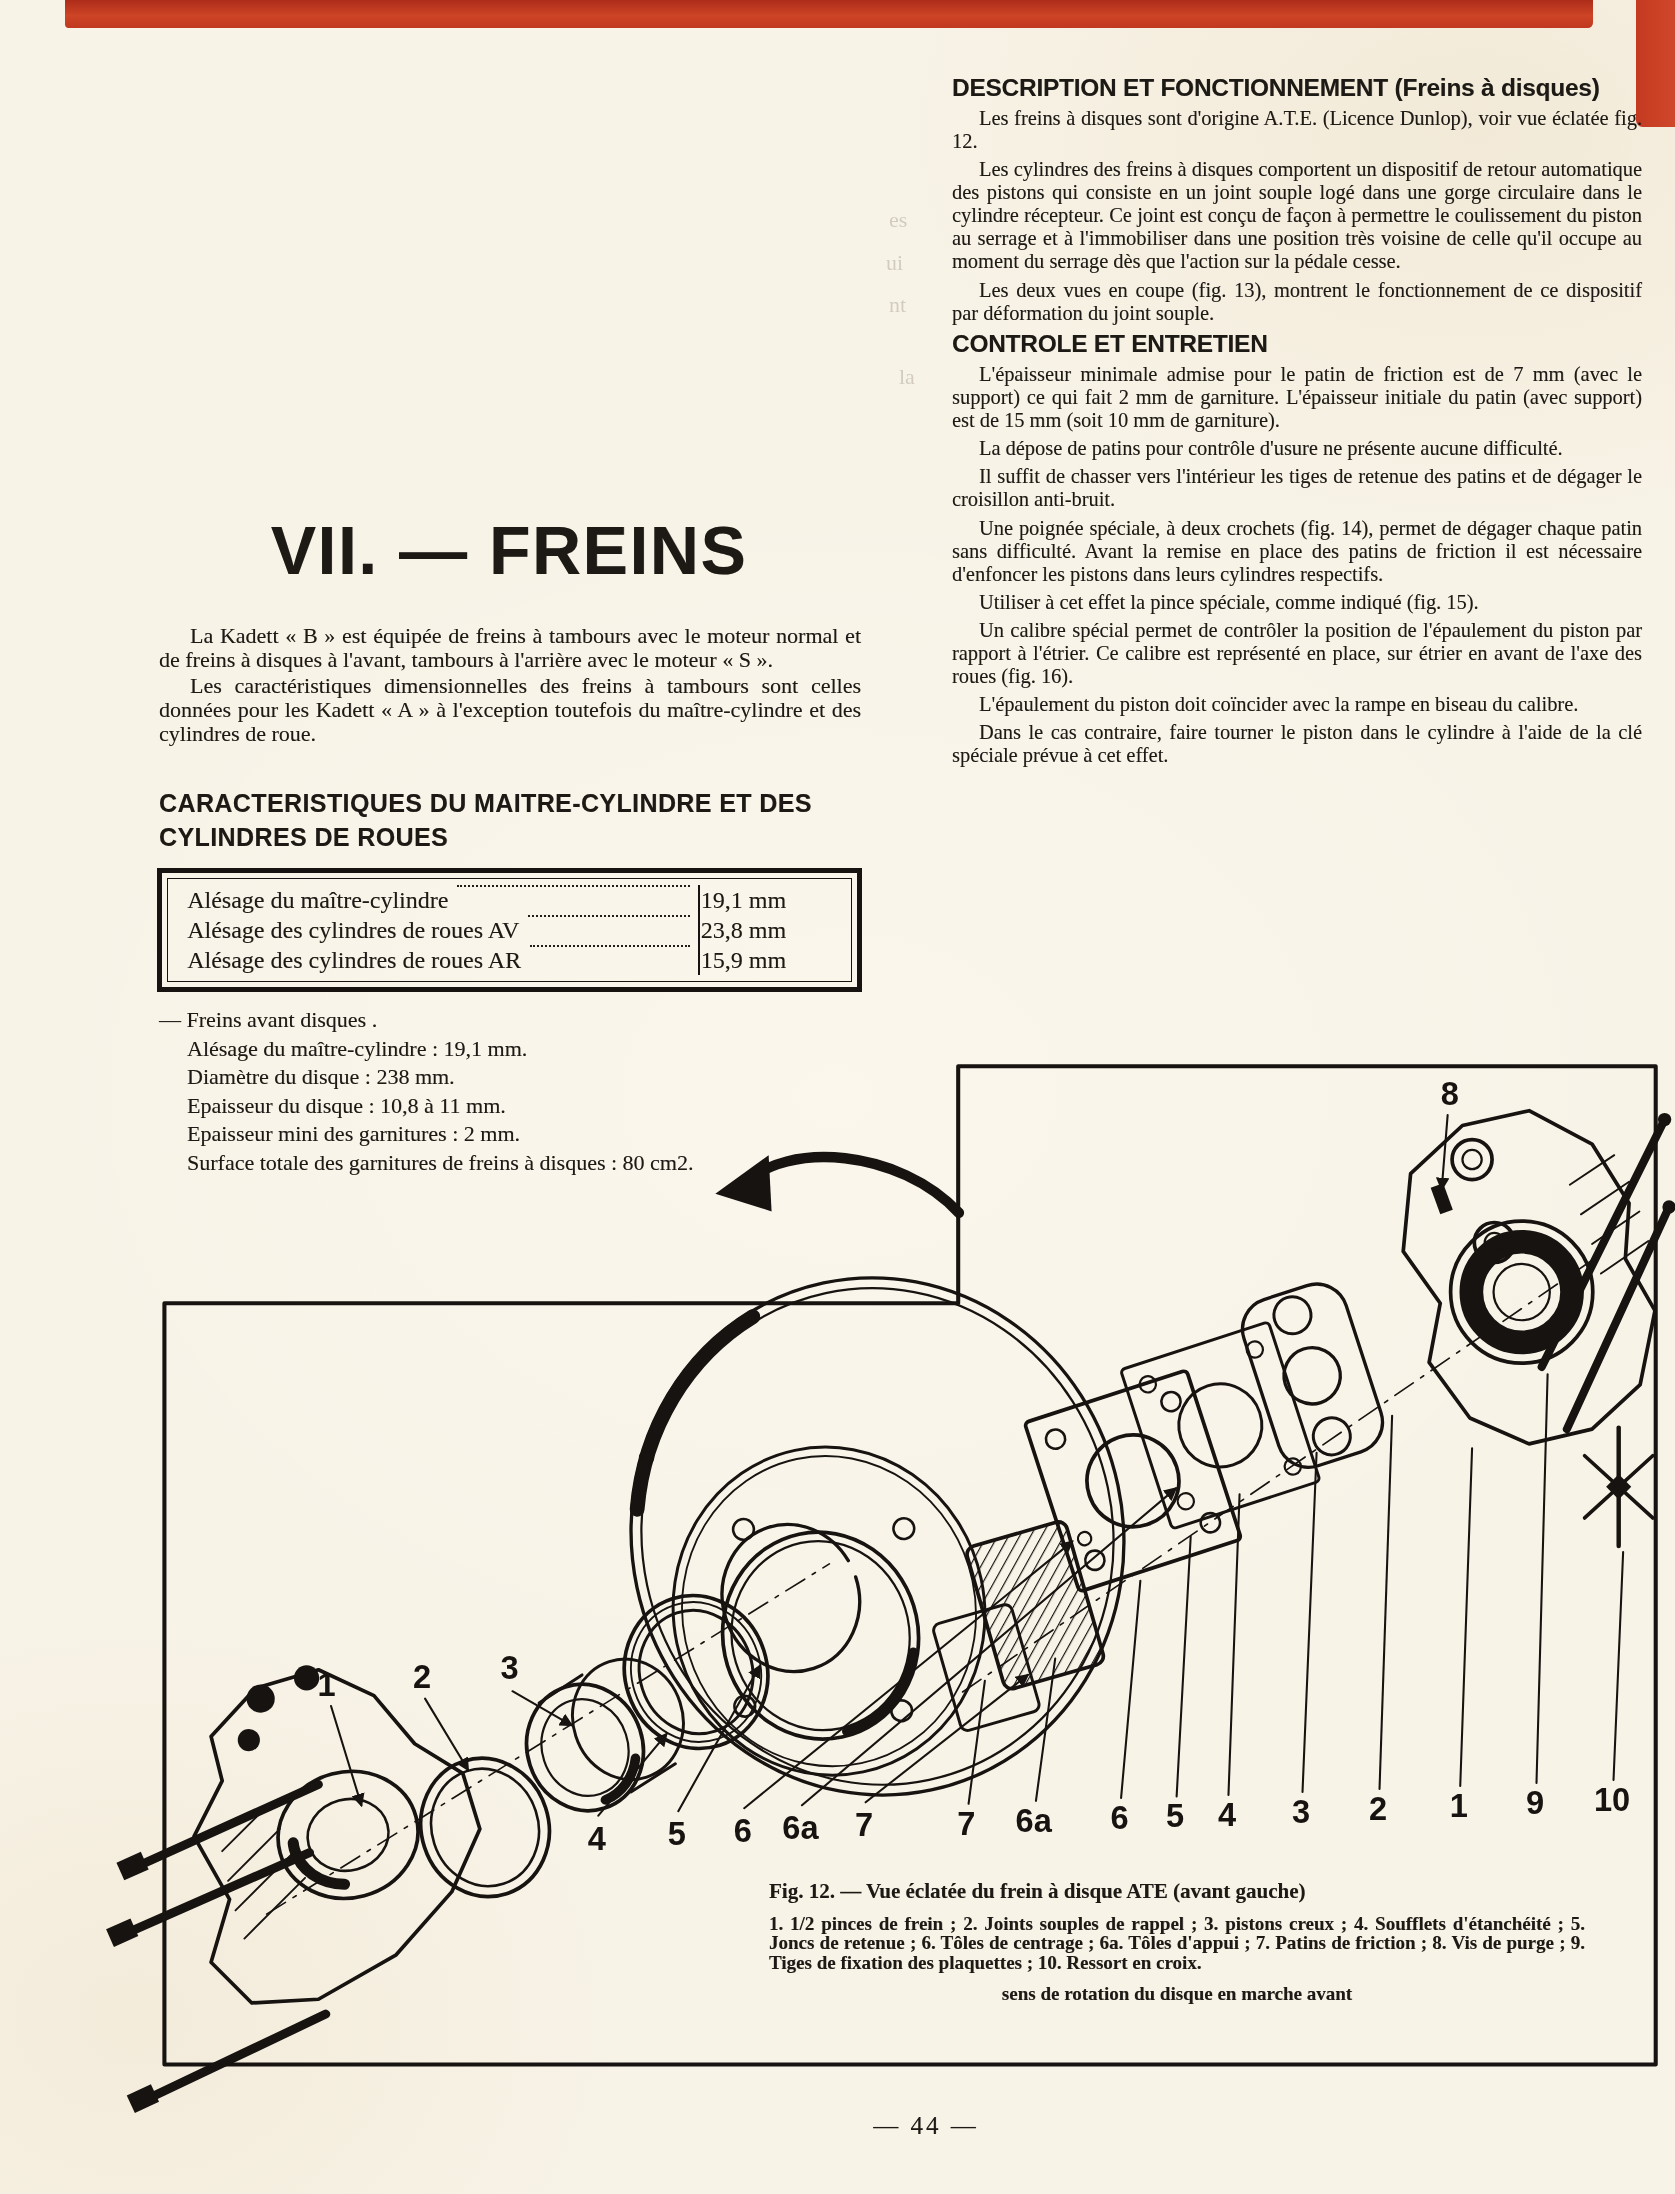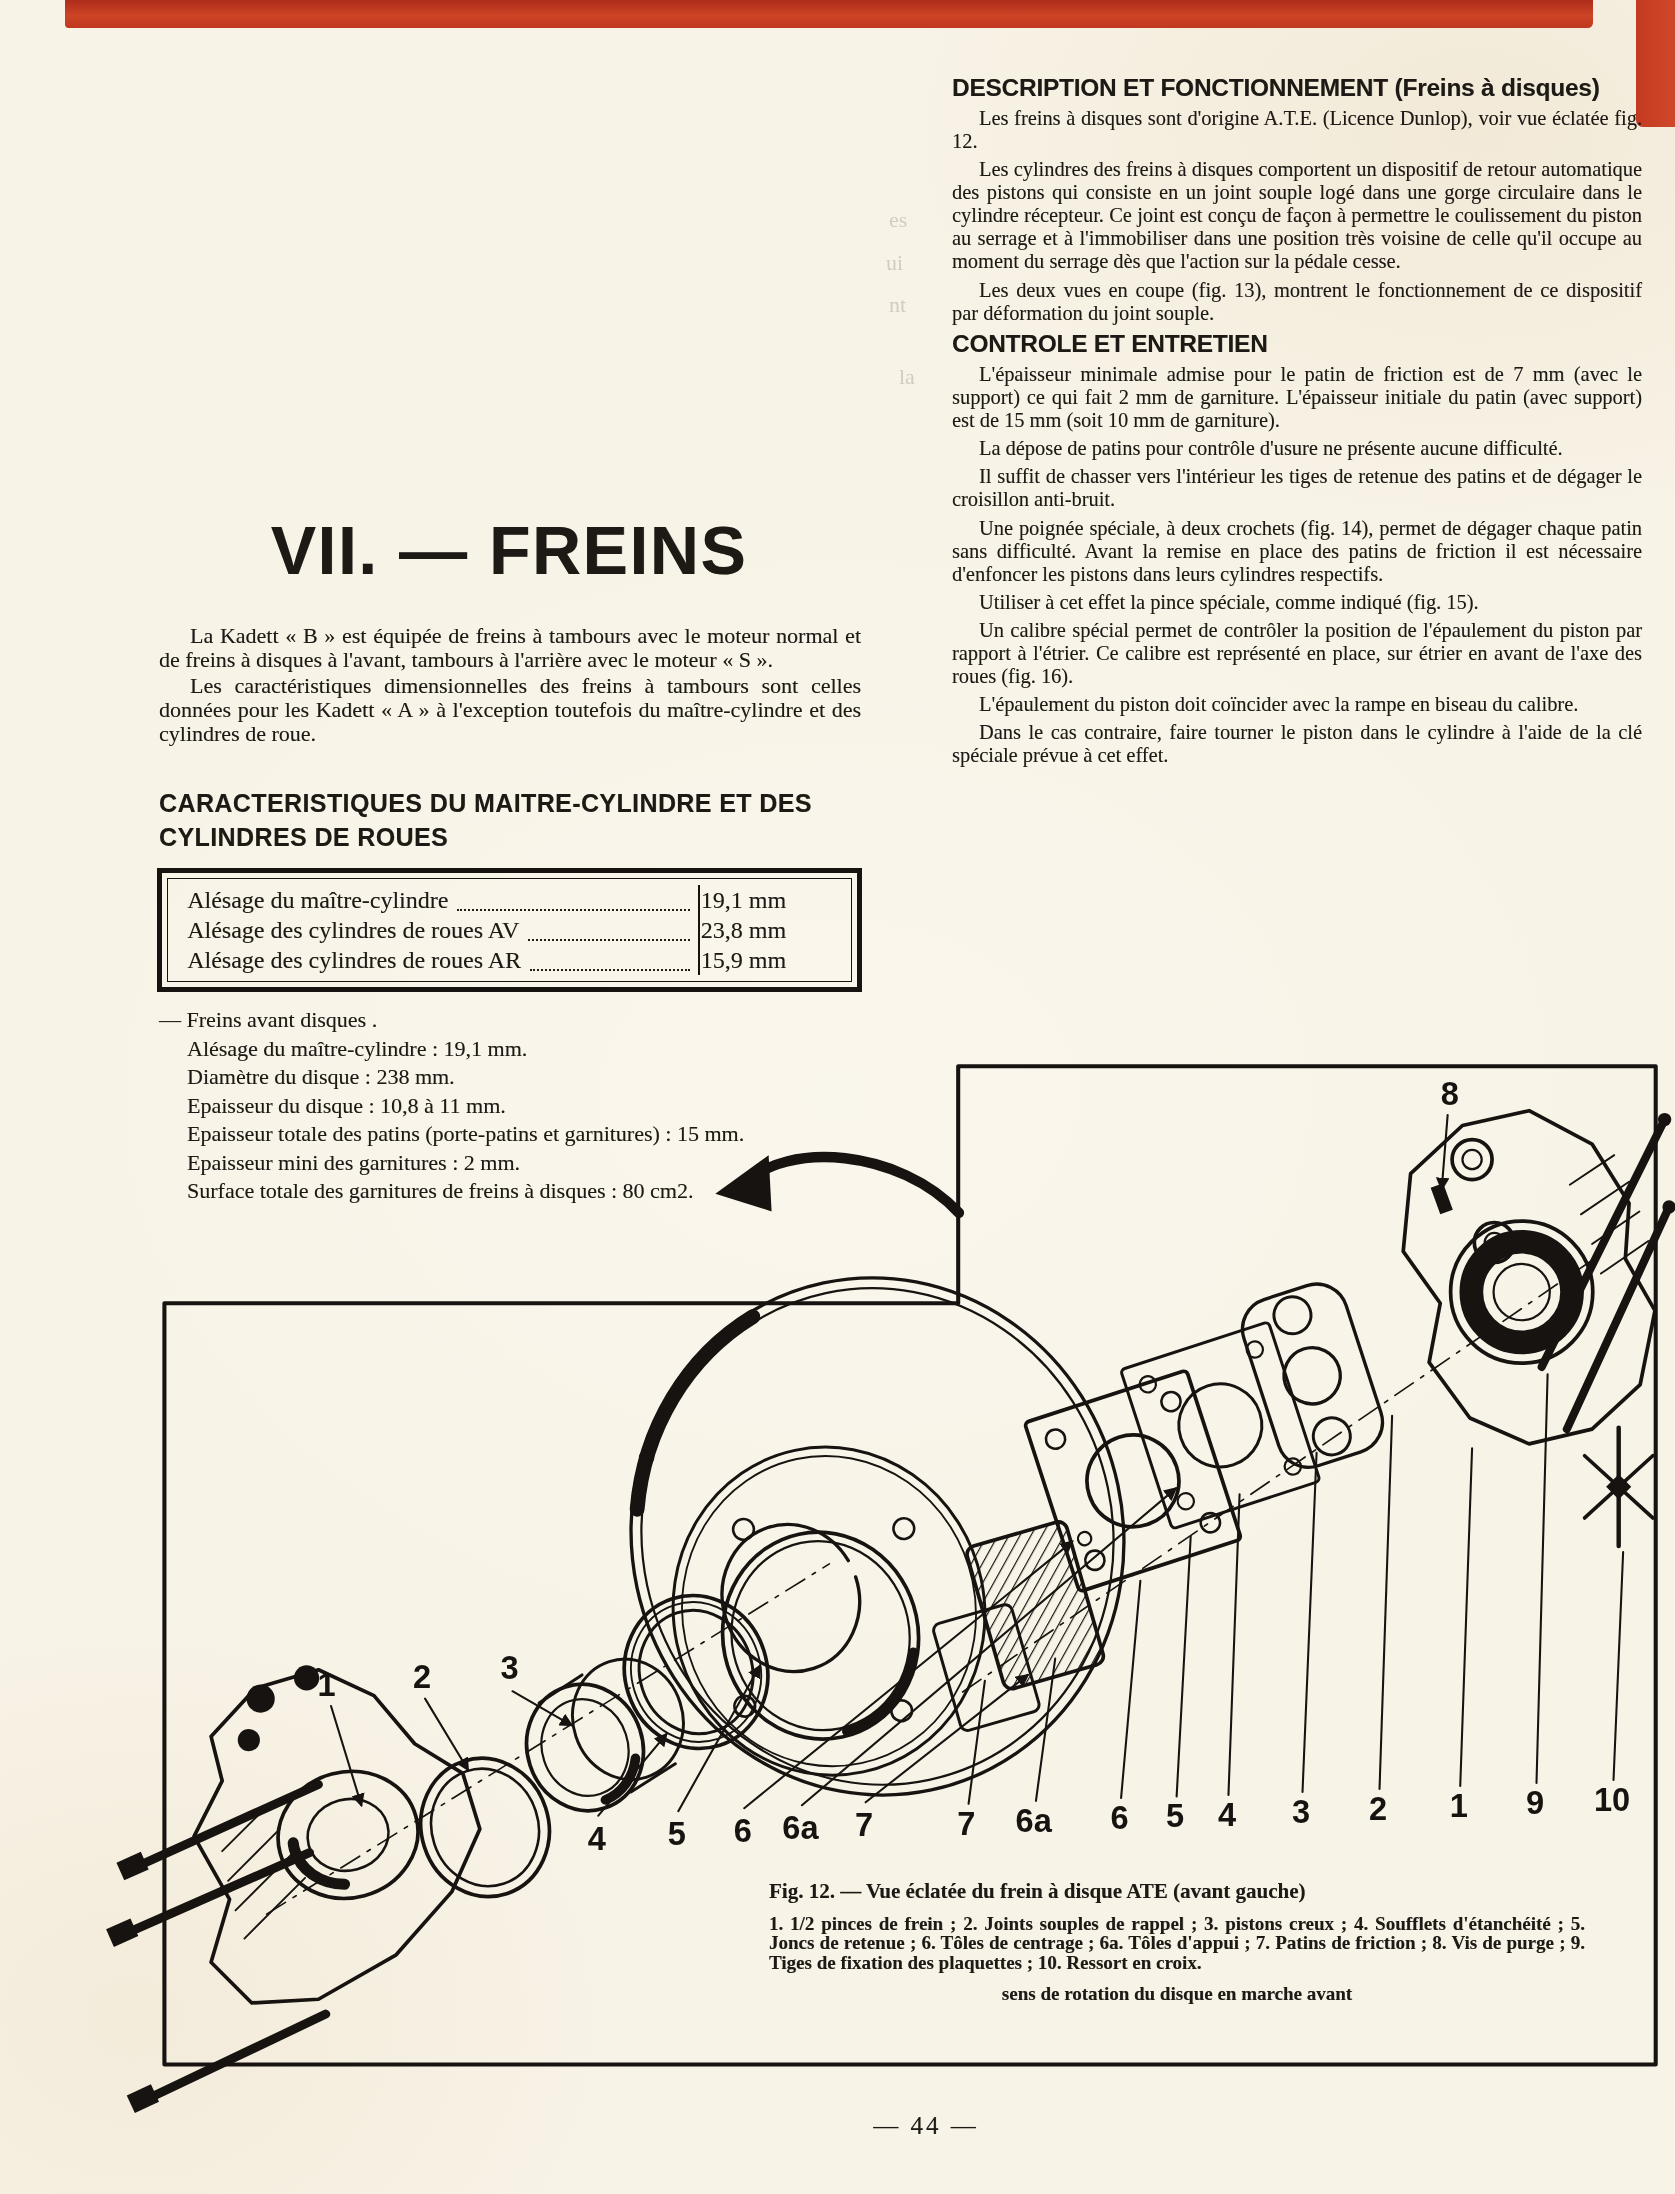--- a/index.html
+++ b/index.html
@@ -35,21 +35,21 @@
     font-size:22px;line-height:24px;text-align:justify;}
   .lcol p{margin:0 0 2.2px 0;text-indent:31px;}
   .lhead{position:absolute;left:159px;top:786px;width:704px;
     font-family:"Liberation Sans","DejaVu Sans",sans-serif;font-weight:bold;
     font-size:25px;line-height:34px;letter-spacing:0.4px;}
   .tbl-outer{position:absolute;left:157px;top:868px;width:705px;height:124px;
     border:5.2px solid #171310;padding:5.2px;box-sizing:border-box;}
   .tbl-inner{border:1.9px solid #171310;height:100%;box-sizing:border-box;
     display:flex;flex-direction:column;justify-content:center;
     padding:6px 0 6px 19px;position:relative;}
-  .trow{display:flex;align-items:flex-end;font-size:24px;line-height:30px;}
+  .trow{display:flex;align-items:flex-start;font-size:24px;line-height:30px;}
   .trow .lab{white-space:nowrap;}
   .trow .dots{flex:1;margin:0 7.4px 4.4px 9px;border-bottom:2.4px dotted #211c16;}
   .trow .val{width:153px;border-left:2.2px solid #171310;padding-left:1px;
     box-sizing:border-box;white-space:nowrap;}
   .specs{position:absolute;left:159px;top:1006px;width:704px;
     font-size:22px;line-height:28.5px;}
   .spec{text-indent:28px;}
   .spec-intro{text-indent:0;}
   
   .rcol{position:absolute;left:952px;top:74px;width:690px;
@@ -110,21 +110,20 @@
         <span class="val">15,9 mm</span>
       </div>
     </div>
   </div>
 
   <div class="specs ink">
     <div class="spec spec-intro">— Freins avant disques .</div>
     <div class="spec">Alésage du maître-cylindre : 19,1 mm.</div>
     <div class="spec">Diamètre du disque : 238 mm.</div>
     <div class="spec">Epaisseur du disque : 10,8 à 11 mm.</div>
-    <div class="spec">Epaisseur totale des patins (porte-patins et garnitures) : 15 mm.</div>
     <div class="spec">Epaisseur mini des garnitures : 2 mm.</div>
     <div class="spec">Surface totale des garnitures de freins à disques : 80 cm2.</div>
   </div>
 
   <div class="rcol ink">
     <p class="rhead">DESCRIPTION ET FONCTIONNEMENT (Freins à disques)</p>
     <p>Les freins à disques sont d'origine A.T.E. (Licence Dunlop), voir vue éclatée fig. 12.</p>
     <p>Les cylindres des freins à disques comportent un dispositif de retour automatique des pistons qui consiste en un joint souple logé dans une gorge circulaire dans le cylindre récepteur. Ce joint est conçu de façon à permettre le coulissement du piston au serrage et à l'immobiliser dans une position très voisine de celle qu'il occupe au moment du serrage dès que l'action sur la pédale cesse.</p>
     <p>Les deux vues en coupe (fig. 13), montrent le fonctionnement de ce dispositif par déformation du joint souple.</p>
     <p class="rhead rhead2">CONTROLE ET ENTRETIEN</p>

